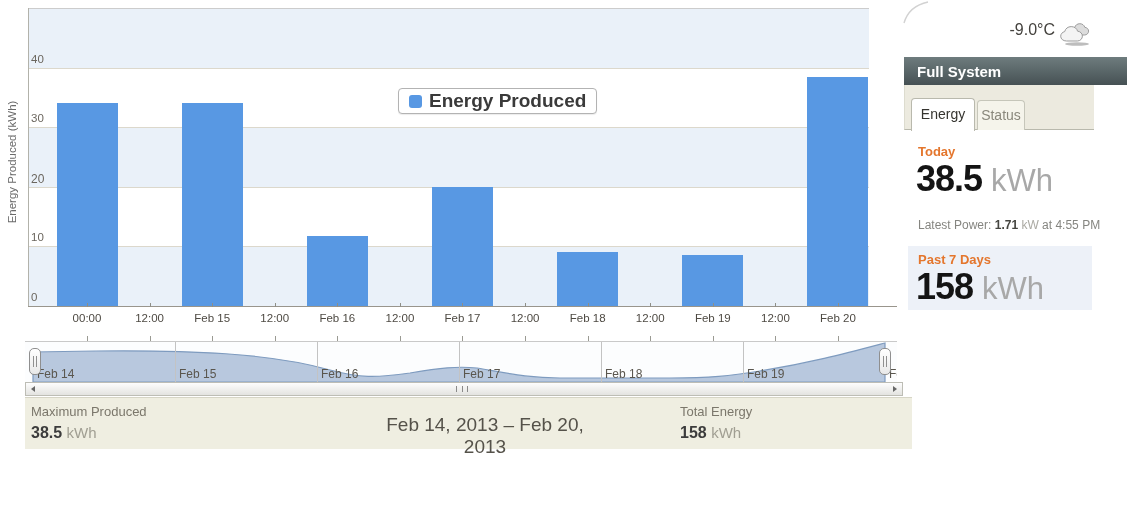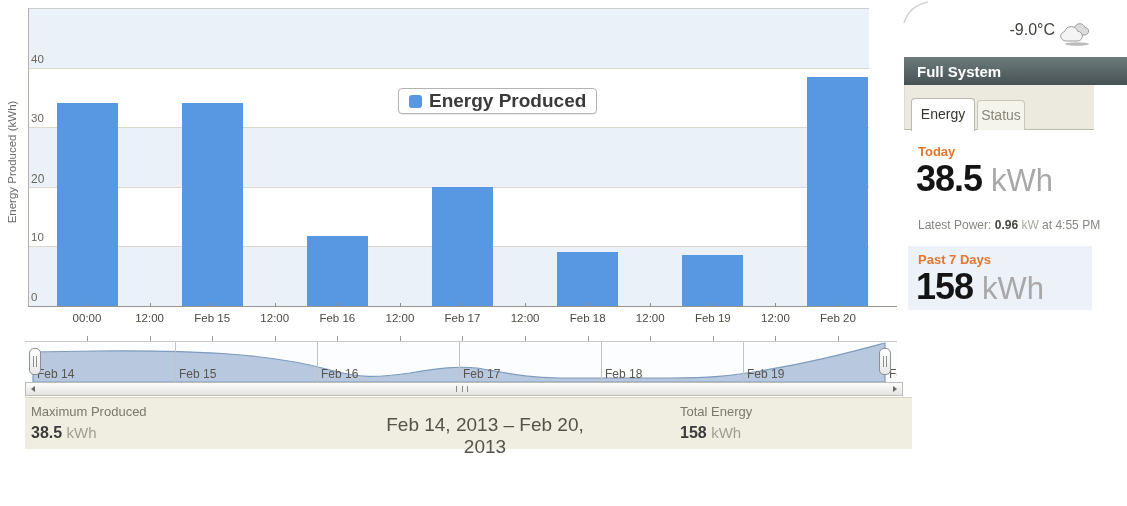--- a/index.html
+++ b/index.html
@@ -209,21 +209,21 @@
   <div id="tabstrip">
     <div class="tab tab-active">Energy</div>
     <div class="tab tab-inactive">Status</div>
   </div>
 
   <div class="side-head" style="top:144px;color:#e4762d">Today</div>
   <div class="big-val" style="top:158px">
     <span>38.5</span> <span class="big-unit">kWh</span>
   </div>
   <div class="pw-line" style="top:218px">
-    <span>Latest Power:</span> <b>0.96</b><span class="u"> <span>kW</span></span> <span>at 4:55 PM</span>
+    <span>Latest Power:</span> <b>1.71</b><span class="u"> <span>kW</span></span> <span>at 4:55 PM</span>
   </div>
 
   <div id="past-block"></div>
   <div class="side-head" style="top:252px;color:#e4762d">Past 7 Days</div>
   <div class="big-val" style="top:266px">
     <span>158</span> <span class="big-unit">kWh</span>
   </div>
 
 </div>
 

